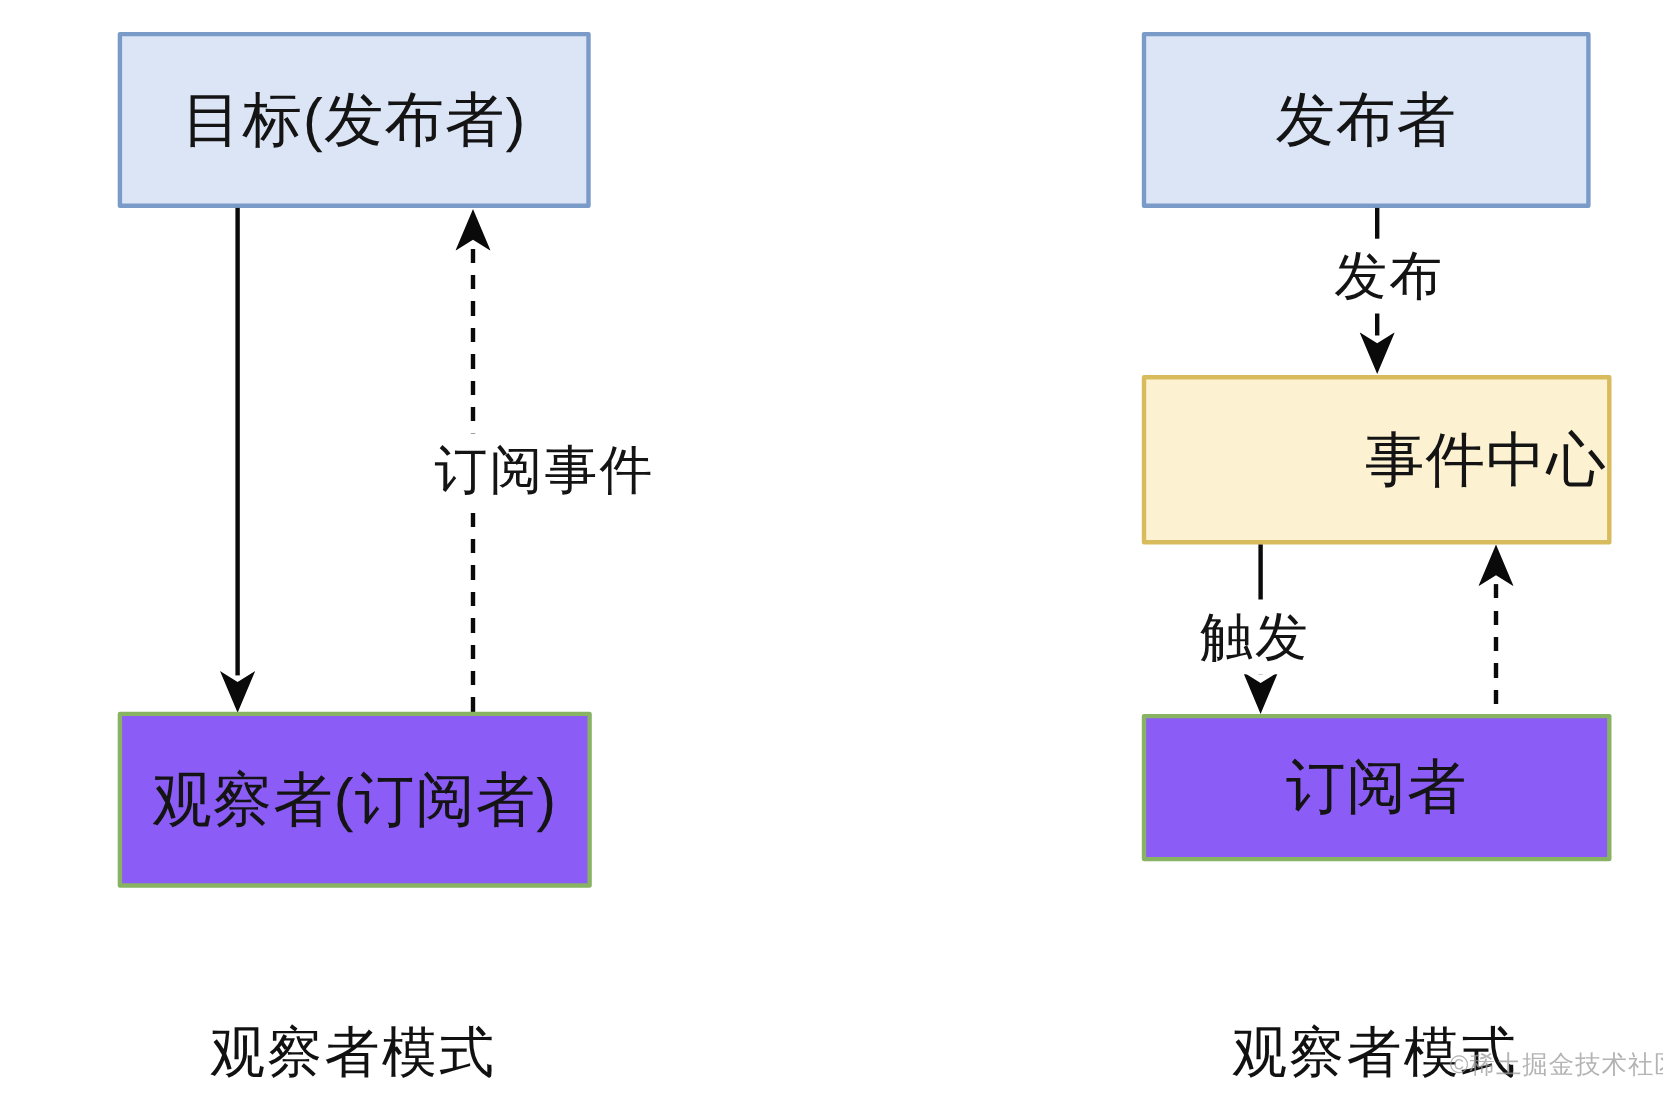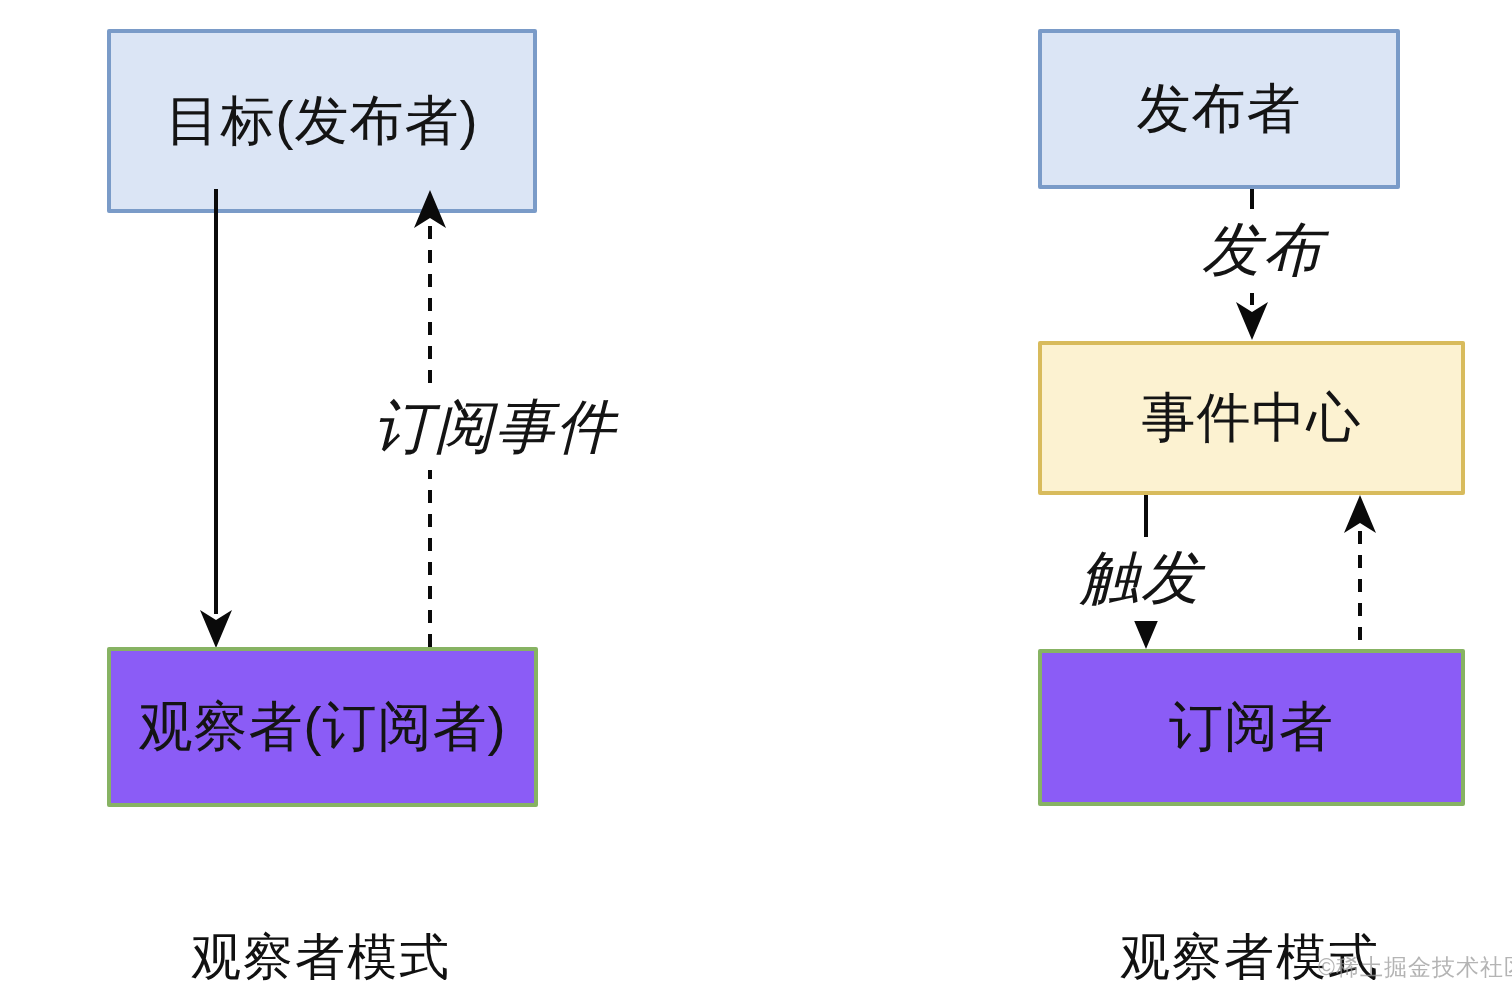--- a/index.html
+++ b/index.html
@@ -25,25 +25,25 @@
     justify-content: center;
     font-size: 54px;
     letter-spacing: 1px;
     border-radius: 2px;
     white-space: nowrap;
   }
   .node-blue   { background: #dbe5f5; border: 4px solid #7a9bc8; }
   .node-yellow { background: #fcf2d1; border: 4px solid #d8bb5c; }
   .node-green  { background: #8b5cf6; border: 4px solid #87b363; }
 
-  #box-target     { left: 107px; top: 29px;  width: 430px; height: 184px; }
+  #box-target     { left: 107px; top: 29px;  width: 430px; height: 160px; }
   #box-observer   { left: 107px; top: 647px; width: 431px; height: 160px; }
-  #box-publisher  { left: 1038px; top: 29px;  width: 362px; height: 160px; }
-  #box-eventcenter{ left: 1038px; top: 341px; width: 427px; height: 154px; }
-  #box-subscriber { left: 1038px; top: 649px; width: 427px; height: 157px; }
+  #box-publisher  { left: 1038px; top: 29px;  width: 408px; height: 160px; }
+  #box-eventcenter{ left: 1038px; top: 341px; width: 427px; height: 154px; justify-content: flex-end; }
+  #box-subscriber { left: 1038px; top: 649px; width: 427px; height: 134px; }
 
   
   .line-solid {
     position: absolute;
     width: 4px;
     background: #0a0a0a;
   }
   .line-dashed {
     position: absolute;
     width: 4px;
@@ -61,25 +61,24 @@
   #ah-publish         { left: 1236px; top: 302px; }
   #ah-trigger         { left: 1130px; top: 611px; }
   #ah-subscribe       { left: 1344px; top: 495px; }
 
   
   .edge-label {
     position: absolute;
     transform: translate(-50%, -50%);
     background: #ffffff;
     padding: 2px 6px;
-    font-size: 59px;
+    font-size: 48px;
     letter-spacing: 2px;
     white-space: nowrap;
     z-index: 2;
-    font-style: italic;
   }
   #lbl-trigger-event   { left: 163px;  top: 428px; }
   #lbl-subscribe-event { left: 495px;  top: 428px; text-align: center; }
   #lbl-publish         { left: 1263px; top: 251px; }
   #lbl-trigger         { left: 1141px; top: 579px; }
   #lbl-subscribe       { left: 1353px; top: 579px; }
 
   
   .caption {
     position: absolute;

